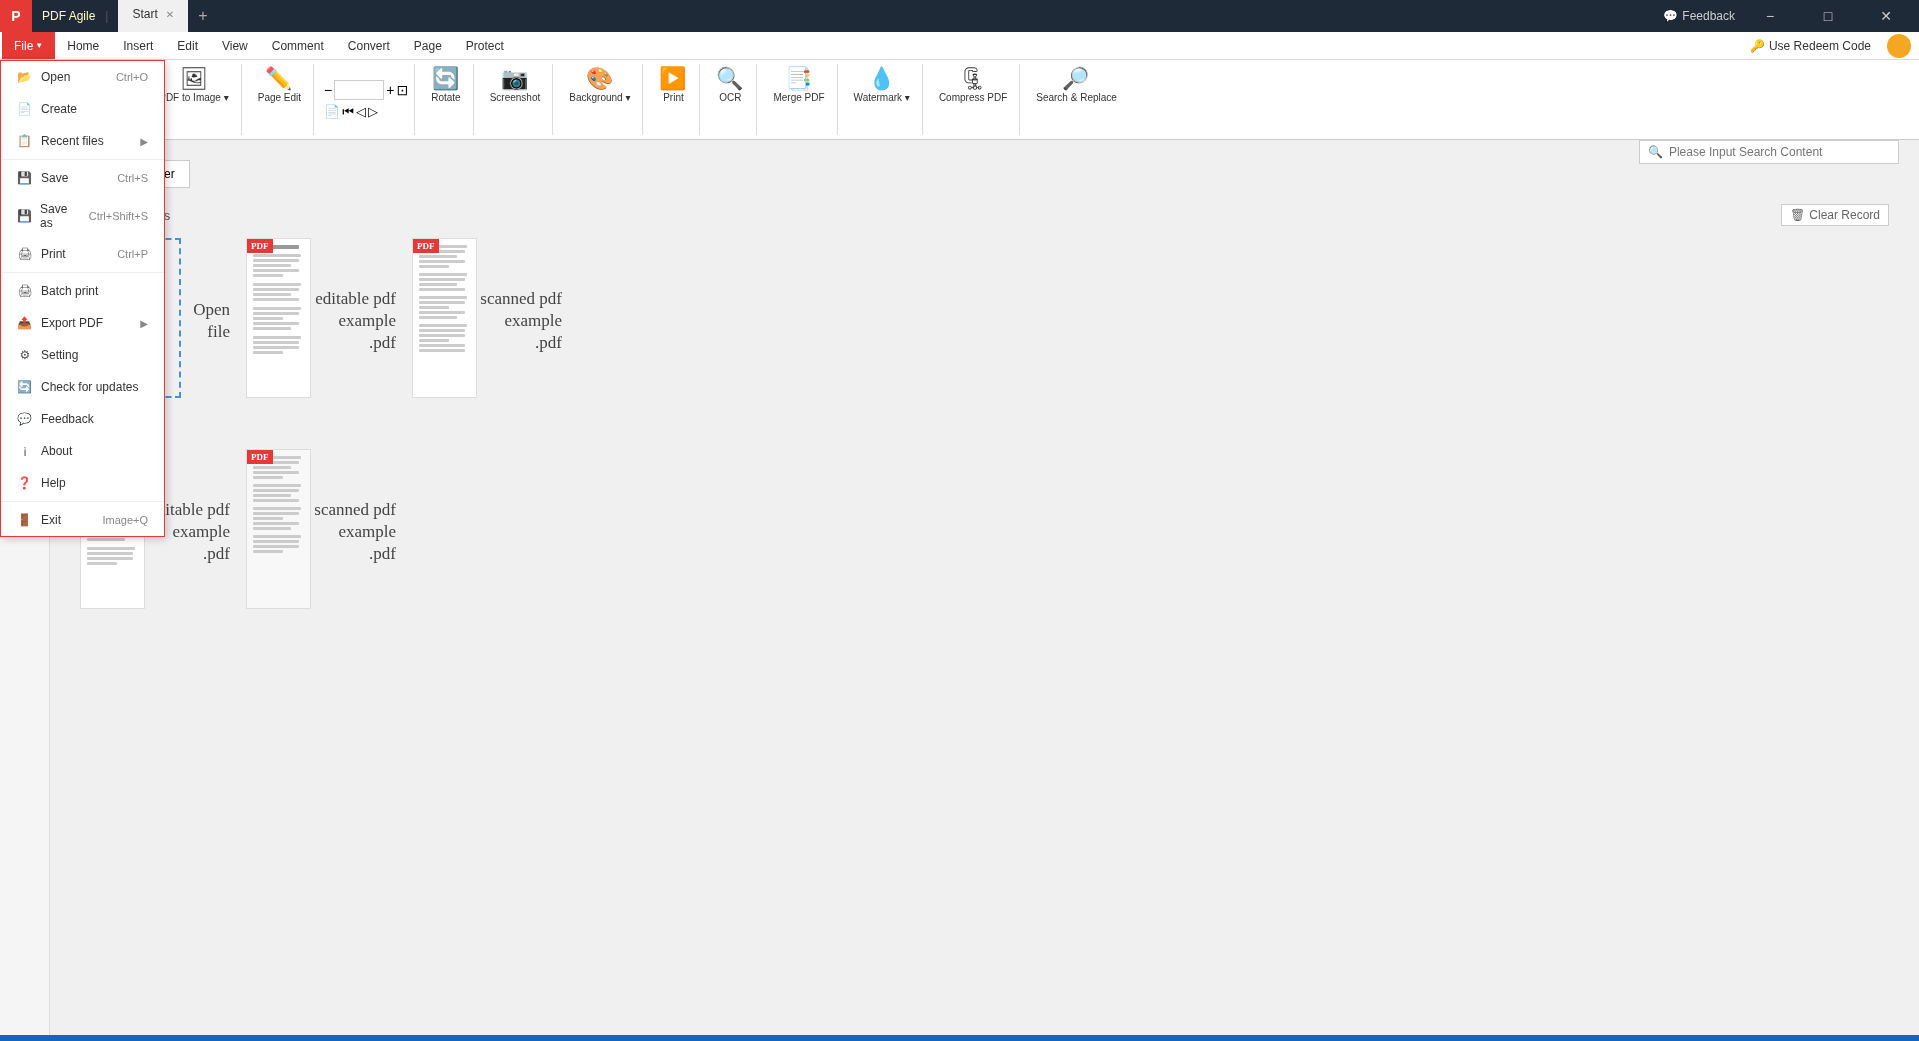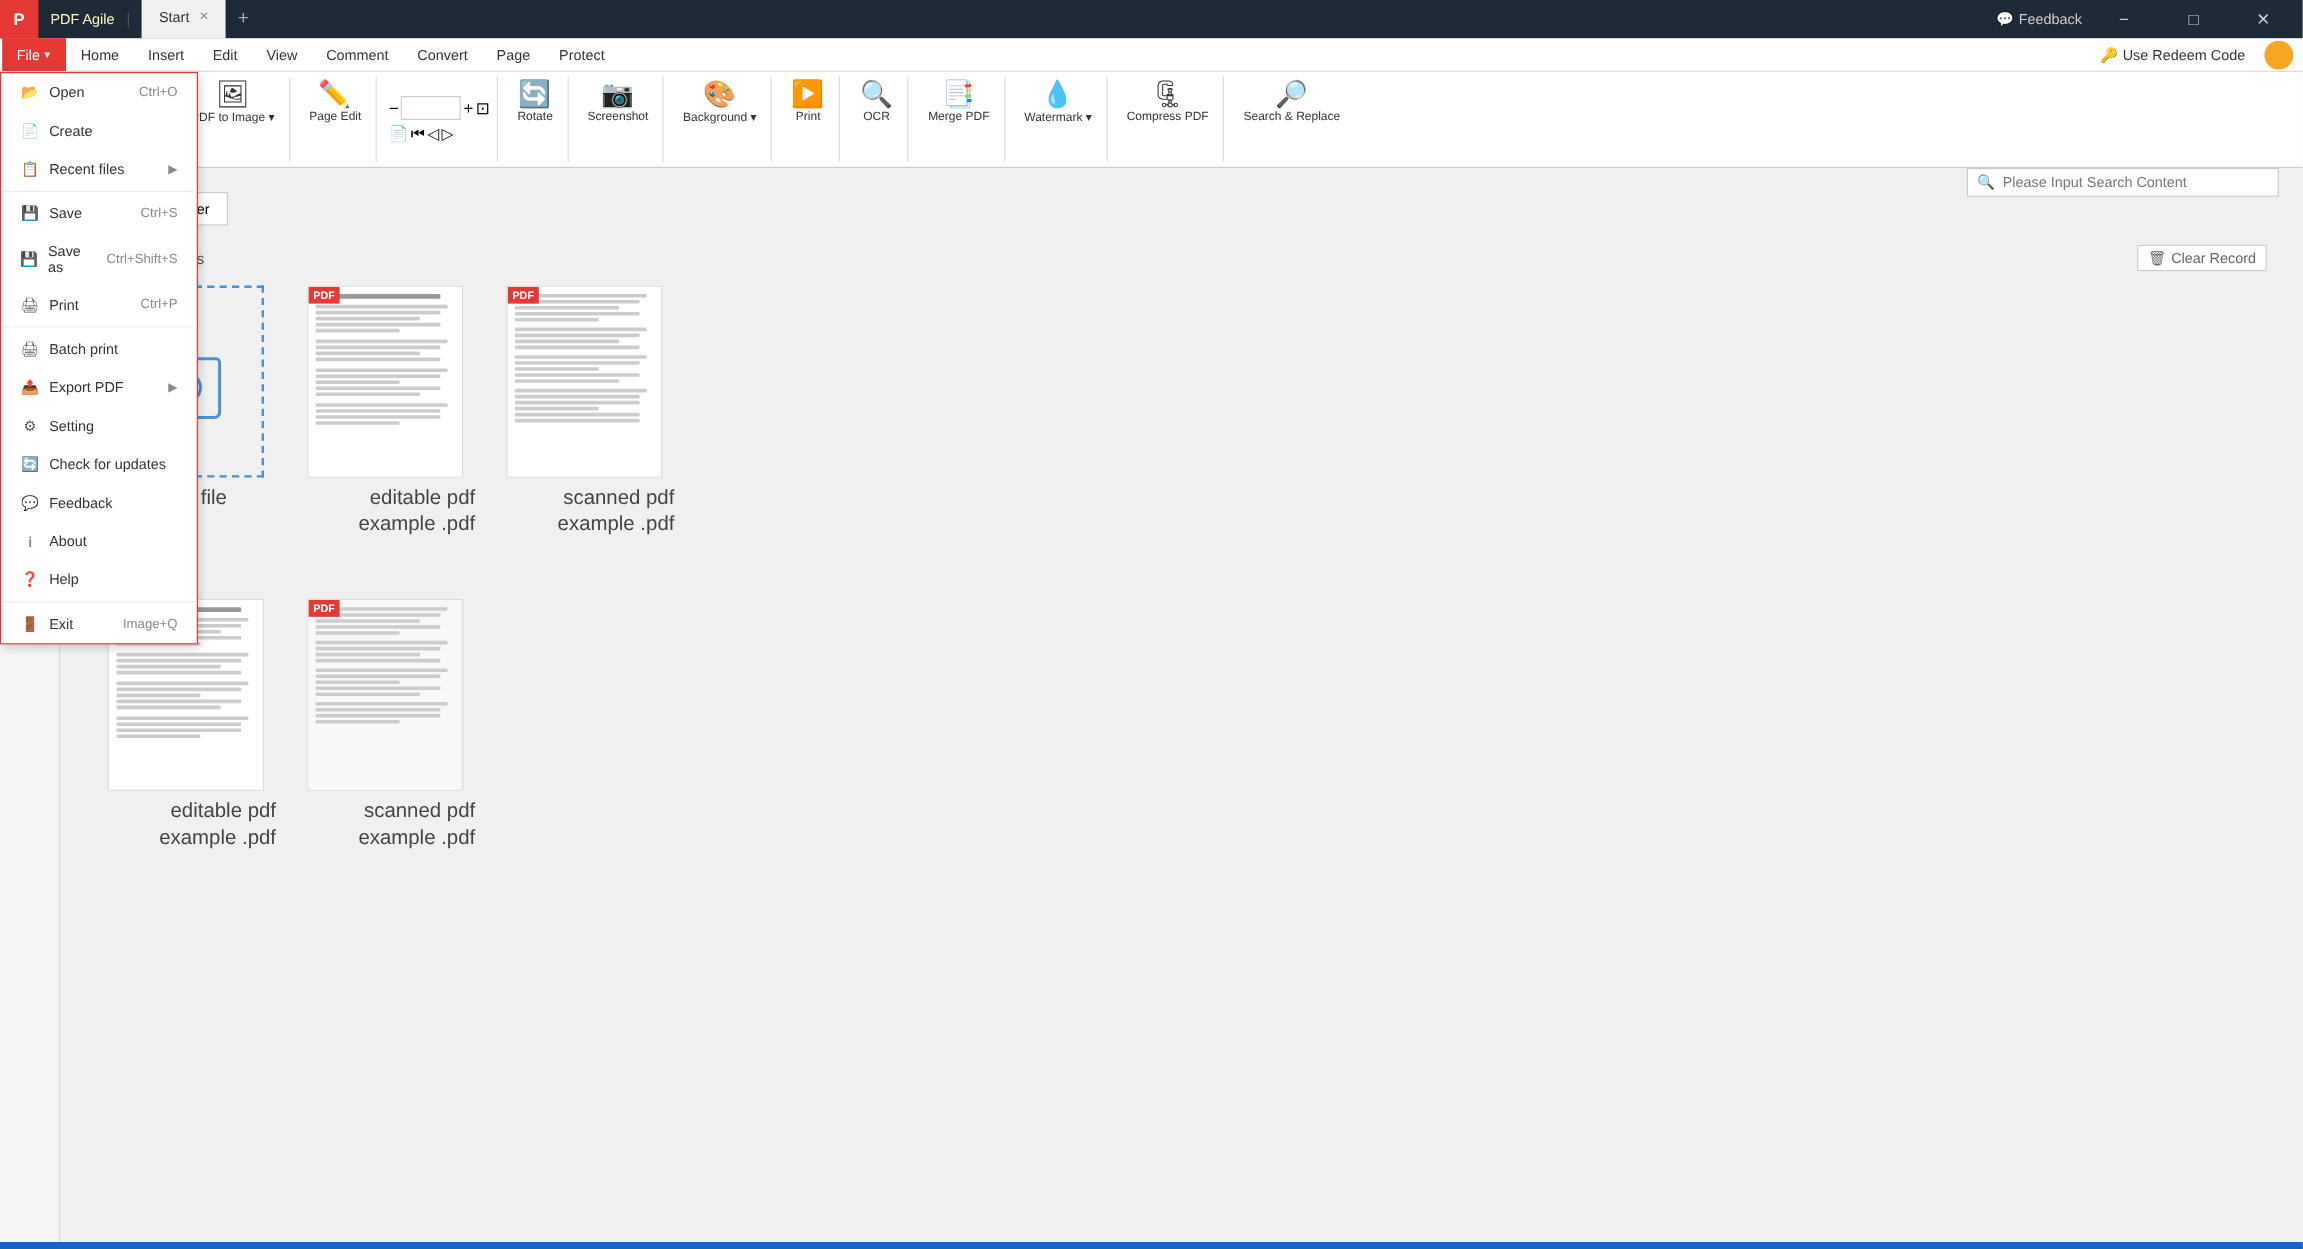--- a/index.html
+++ b/index.html
@@ -111,22 +111,23 @@
     }
 
     .section-title { font-size: 13px; color: #555; margin-bottom: 12px; display: flex; align-items: center; justify-content: space-between; }
     .clear-record-btn {
       display: flex; align-items: center; gap: 4px; font-size: 12px; color: #666;
       cursor: pointer; padding: 3px 8px; border: 1px solid #ccc; background: white;
     }
 
     .files-grid { display: flex; gap: 16px; flex-wrap: wrap; margin-bottom: 24px; }
     .file-card {
-      display: flex; flex-direction: column; align-items: center; cursor: pointer;
+      display: flex; align-items: center; cursor: pointer;
       width: 150px;
+      font-family: Liberation Serif, serif;
     }
     .file-thumb {
       width: 130px; height: 160px; background: white; border: 1px solid #ddd;
       position: relative; display: flex; align-items: center; justify-content: center;
       overflow: hidden;
     }
     .file-thumb-open {
       width: 130px; height: 160px; border: 2px dashed #4a90d9; display: flex;
       align-items: center; justify-content: center; cursor: pointer;
     }

